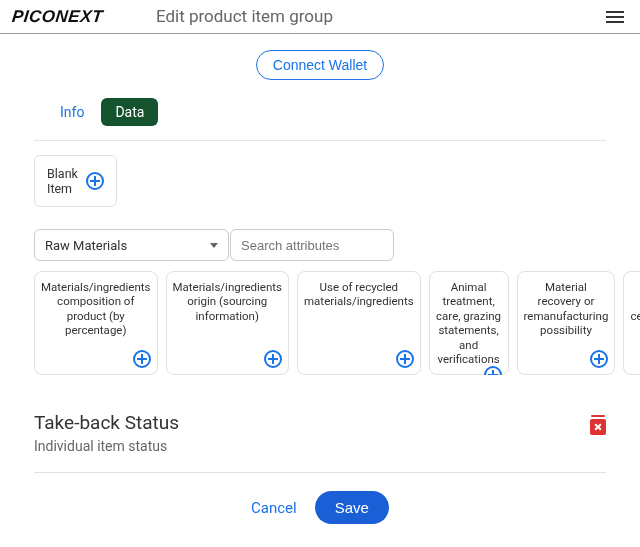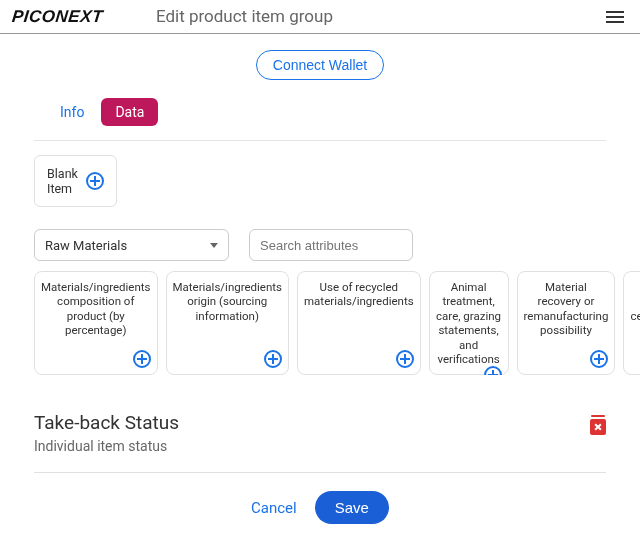--- a/index.html
+++ b/index.html
@@ -48,21 +48,21 @@
   .content { padding: 0 34px; }
 
   .tabs { display: flex; gap: 3px; margin: 8px 0 14px 12px; }
   .tab {
     padding: 6px 14px;
     border-radius: 6px;
     font-size: 14px;
     cursor: pointer;
   }
   .tab.inactive { color: #1a73e8; background: transparent; }
-  .tab.active { background: #be185d; color: #fff; }
+  .tab.active { background: #14532d; color: #fff; }
 
   .divider { border: none; border-top: 1px solid #e4e4e4; margin: 0 0 14px; }
 
   .blank-card {
     display: inline-flex;
     align-items: center;
     gap: 8px;
     border: 1px solid #e0e0e0;
     border-radius: 6px;
     padding: 10px 12px;
@@ -78,21 +78,21 @@
     cursor: pointer;
     flex-shrink: 0;
   }
   .plus-circle::before, .plus-circle::after {
     content: ""; position: absolute; background: #1a73e8;
     left: 50%; top: 50%; transform: translate(-50%, -50%);
   }
   .plus-circle::before { width: 10px; height: 2px; }
   .plus-circle::after  { width: 2px; height: 10px; }
 
-  .filter-row { display: flex; gap: 20px; margin-bottom: 10px; }
+  .filter-row { display: flex; gap: 1px; margin-bottom: 10px; }
   .select-box, .search-box {
     border: 1px solid #ccc;
     border-radius: 6px;
     height: 32px;
     font-size: 13px;
     padding: 0 10px;
     background: #fff;
   }
   .select-box {
     width: 195px;

